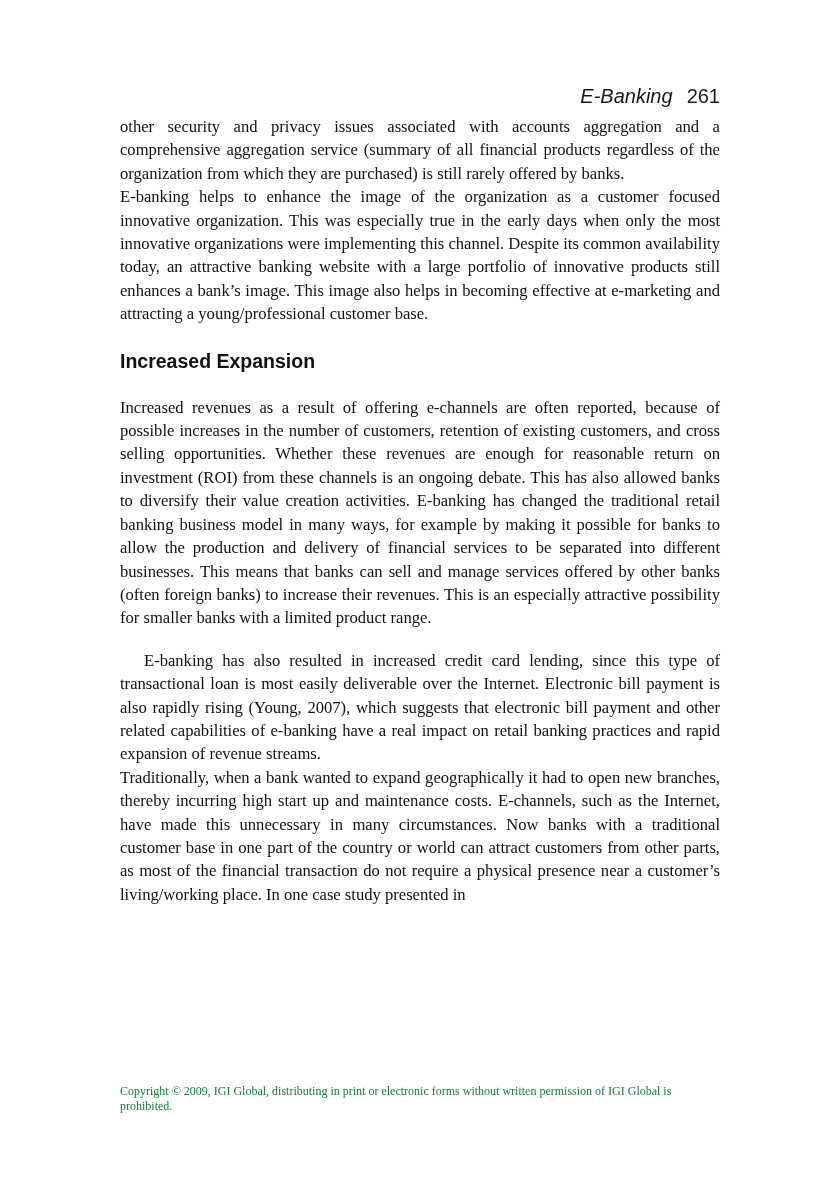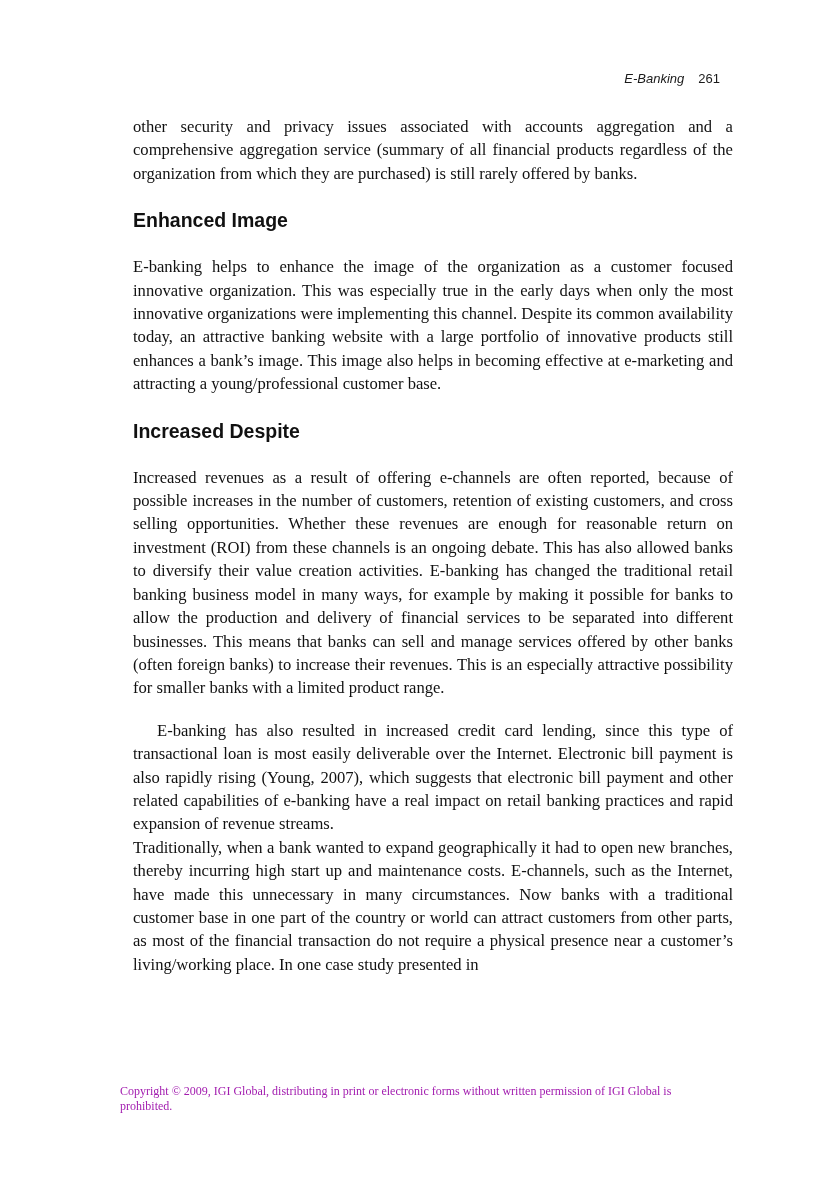--- a/index.html
+++ b/index.html
@@ -9,35 +9,35 @@
     }
     body {
       width: 840px;
       height: 1200px;
       position: relative;
       overflow: hidden;
       color: #111111;
     }
     .running-head {
       position: absolute;
-      top: 71px;
+      top: 85px;
       left: 560px;
       width: 160px;
       text-align: right;
       font-family: "Liberation Sans", sans-serif;
-      font-size: 13px;
+      font-size: 20px;
       color: #1a1a1a;
     }
     .running-head .rh-title {
       font-style: italic;
       margin-right: 14px;
     }
     .content {
       position: absolute;
-      left: 133px;
+      left: 120px;
       top: 115px;
       width: 600px;
     }
     p.body {
       margin: 0;
       font-family: "Liberation Serif", serif;
       font-size: 16.6px;
       line-height: 23.4px;
       text-align: justify;
       color: #111111;
@@ -56,36 +56,35 @@
     }
     .h1 { margin-top: 23px !important; margin-bottom: 23px !important; }
     .footer {
       position: absolute;
       left: 120px;
       top: 1084px;
       width: 602px;
       font-family: "Liberation Serif", serif;
       font-size: 12px;
       line-height: 15px;
-      color: #a21caf;
+      color: #15803d;
     }
   </style>
 </head>
 <body>
 
 <div class="running-head">
   <span class="rh-title">E-Banking</span><span class="rh-page">261</span>
 </div>
 
 <div class="content">
   <p class="body">other security and privacy issues associated with accounts aggregation and a comprehensive aggregation service (summary of all financial products regardless of the organization from which they are purchased) is still rarely offered by banks.</p>
 
-  <h2 class="section-heading h1">Enhanced Image</h2>
   <p class="body">E-banking helps to enhance the image of the organization as a customer focused innovative organization. This was especially true in the early days when only the most innovative organizations were implementing this channel. Despite its common availability today, an attractive banking website with a large portfolio of innovative products still enhances a bank’s image. This image also helps in becoming effective at e-marketing and attracting a young/professional customer base.</p>
 
-  <h2 class="section-heading h1">Increased Despite</h2>
+  <h2 class="section-heading h1">Increased Expansion</h2>
   <p class="body">Increased revenues as a result of offering e-channels are often reported, because of possible increases in the number of customers, retention of existing customers, and cross selling opportunities. Whether these revenues are enough for reasonable return on investment (ROI) from these channels is an ongoing debate. This has also allowed banks to diversify their value creation activities. E-banking has changed the traditional retail banking business model in many ways, for example by making it possible for banks to allow the production and delivery of financial services to be separated into different businesses. This means that banks can sell and manage services offered by other banks (often foreign banks) to increase their revenues. This is an especially attractive possibility for smaller banks with a limited product range.</p>
   <p class="body indent">E-banking has also resulted in increased credit card lending, since this type of transactional loan is most easily deliverable over the Internet. Electronic bill payment is also rapidly rising (Young, 2007), which suggests that electronic bill payment and other related capabilities of e-banking have a real impact on retail banking practices and rapid expansion of revenue streams.</p>
 
   <p class="body">Traditionally, when a bank wanted to expand geographically it had to open new branches, thereby incurring high start up and maintenance costs. E-channels, such as the Internet, have made this unnecessary in many circumstances. Now banks with a traditional customer base in one part of the country or world can attract customers from other parts, as most of the financial transaction do not require a physical presence near a customer’s living/working place. In one case study presented in</p>
 </div>
 
 <div class="footer">Copyright © 2009, IGI Global, distributing in print or electronic forms without written permission of IGI Global is prohibited.</div>
 
 </body></html>

